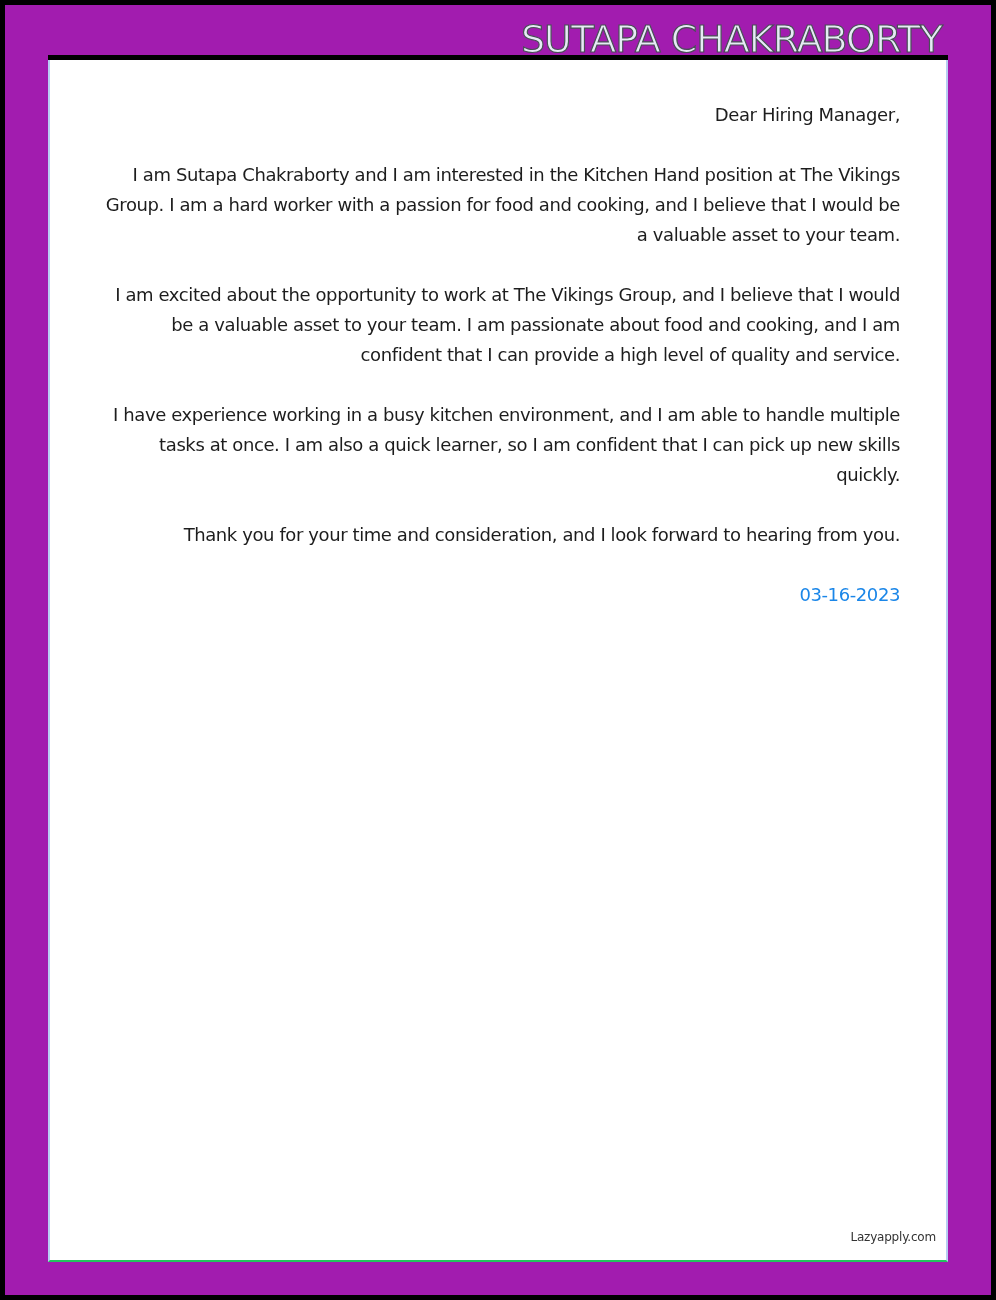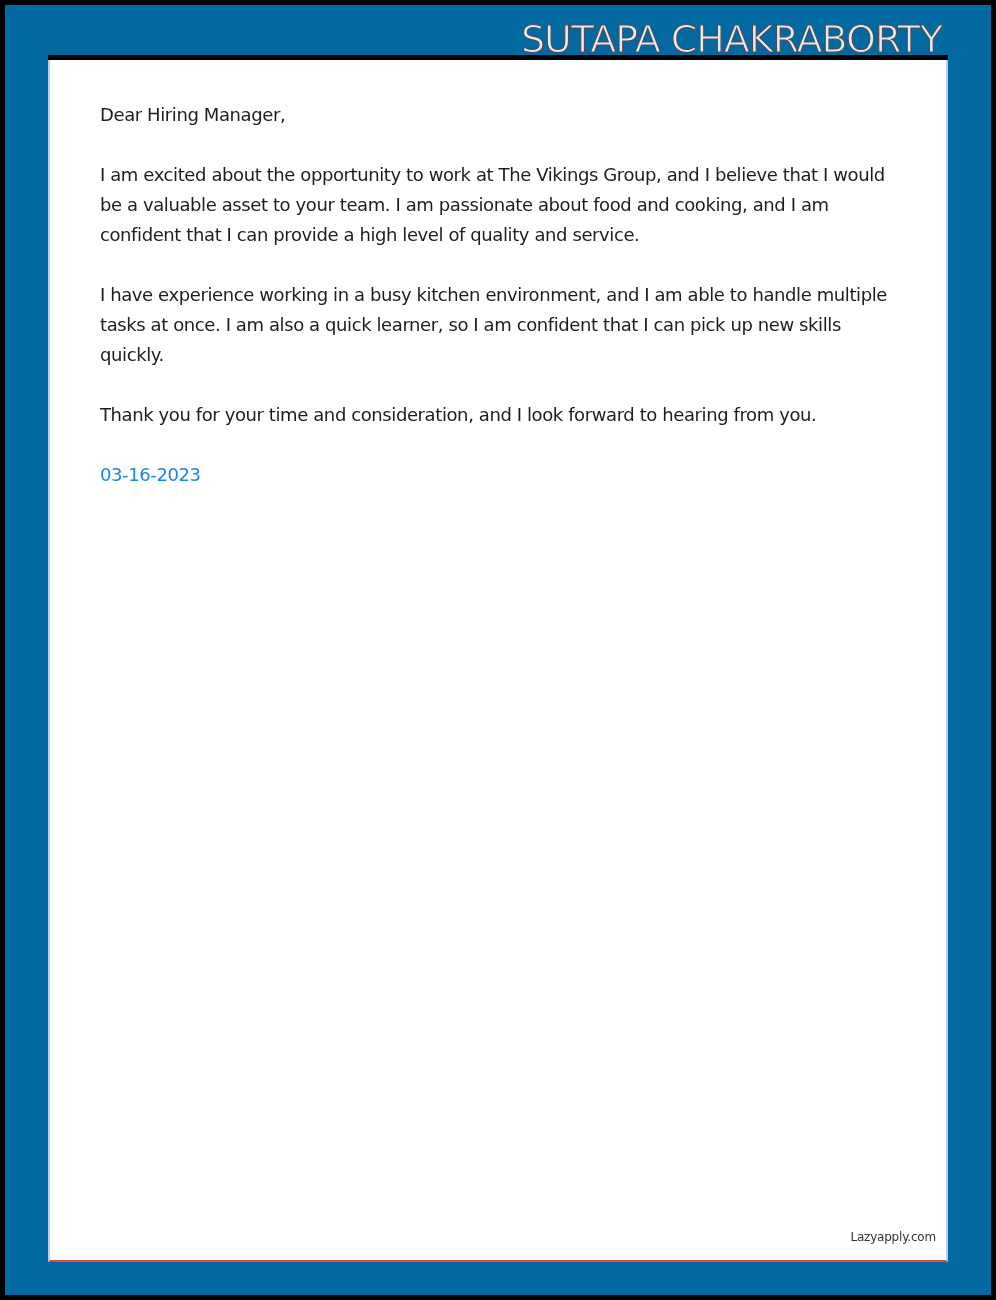--- a/index.html
+++ b/index.html
@@ -6,21 +6,21 @@
   body {
     width: 996px; height: 1300px;
     background: #000;
     position: relative;
     overflow: hidden;
     font-family: "DejaVu Sans", "Liberation Sans", sans-serif;
   }
   .frame {
     position: absolute;
     left: 5px; top: 5px; width: 986px; height: 1290px;
-    background: #0369a1;
+    background: #a21caf;
   }
   .name {
     position: absolute;
     right: 49px; top: 10px;
     font-family: "DejaVu Sans", sans-serif;
     font-size: 38px;
     letter-spacing: -1px;
     color: #e6ebf5;
     -webkit-text-stroke: 1.2px #4a4f57;
     line-height: 48px;
@@ -31,21 +31,22 @@
     position: absolute;
     left: 43px; top: 50px; width: 900px; height: 5px;
     background: #000;
   }
   .page {
     position: absolute;
     left: 43px; top: 55px; width: 896px; height: 1200px;
     background: #fff;
     border-left: 2px solid #b7cdf3;
     border-right: 2px solid #b7cdf3;
-    border-bottom: 2px solid #ef4444;
+    border-bottom: 2px solid #22c55e;
+    text-align: right;
   }
   .body-text {
     position: absolute;
     left: 50px; top: 40px; width: 800px;
     font-size: 18px;
     line-height: 30px;
     color: #1d1d1d;
     letter-spacing: -0.4px;
   }
   .body-text p { margin: 0 0 30px 0; }
@@ -64,20 +65,21 @@
 </style>
 </head>
 <body>
 
 <div class="frame">
   <div class="name">SUTAPA CHAKRABORTY</div>
   <div class="topbar"></div>
   <div class="page">
     <div class="body-text">
       <p>Dear Hiring Manager,</p>
+      <p>I am Sutapa Chakraborty and I am interested in the Kitchen Hand position at The Vikings Group. I am a hard worker with a passion for food and cooking, and I believe that I would be a valuable asset to your team.</p>
       <p>I am excited about the opportunity to work at The Vikings Group, and I believe that I would be a valuable asset to your team. I am passionate about food and cooking, and I am confident that I can provide a high level of quality and service.</p>
       <p>I have experience working in a busy kitchen environment, and I am able to handle multiple tasks at once. I am also a quick learner, so I am confident that I can pick up new skills quickly.</p>
       <p class="closing">Thank you for your time and consideration, and I look forward to hearing from you.</p>
       <p class="date">03-16-2023</p>
     </div>
     <div class="footer">Lazyapply.com</div>
   </div>
 </div>
 
 </body></html>

